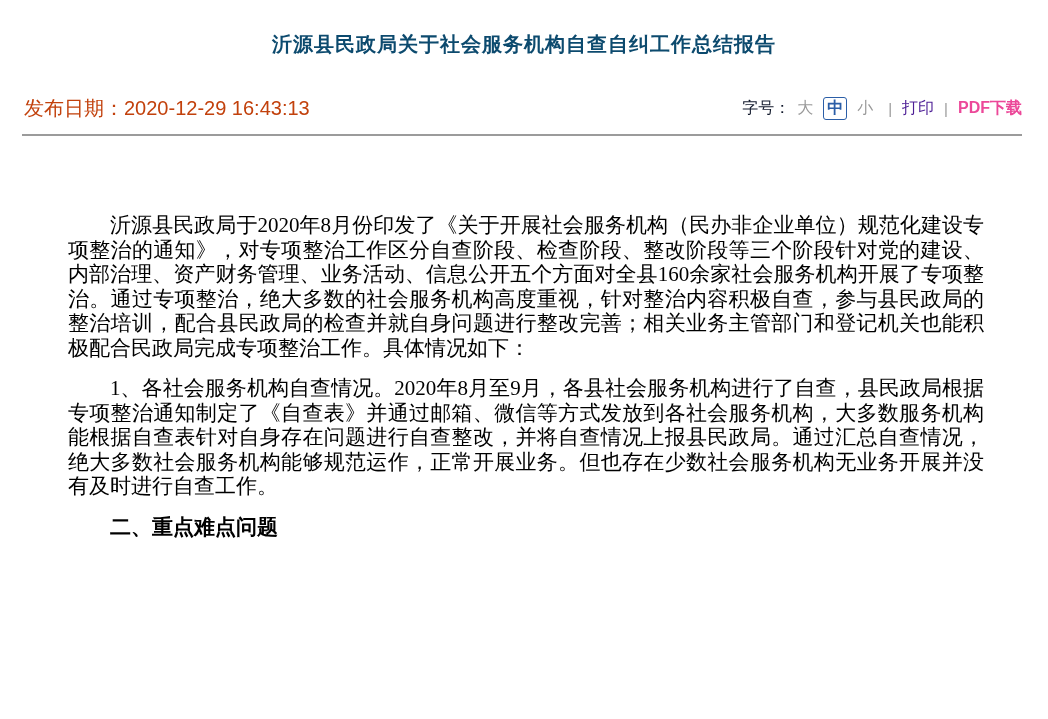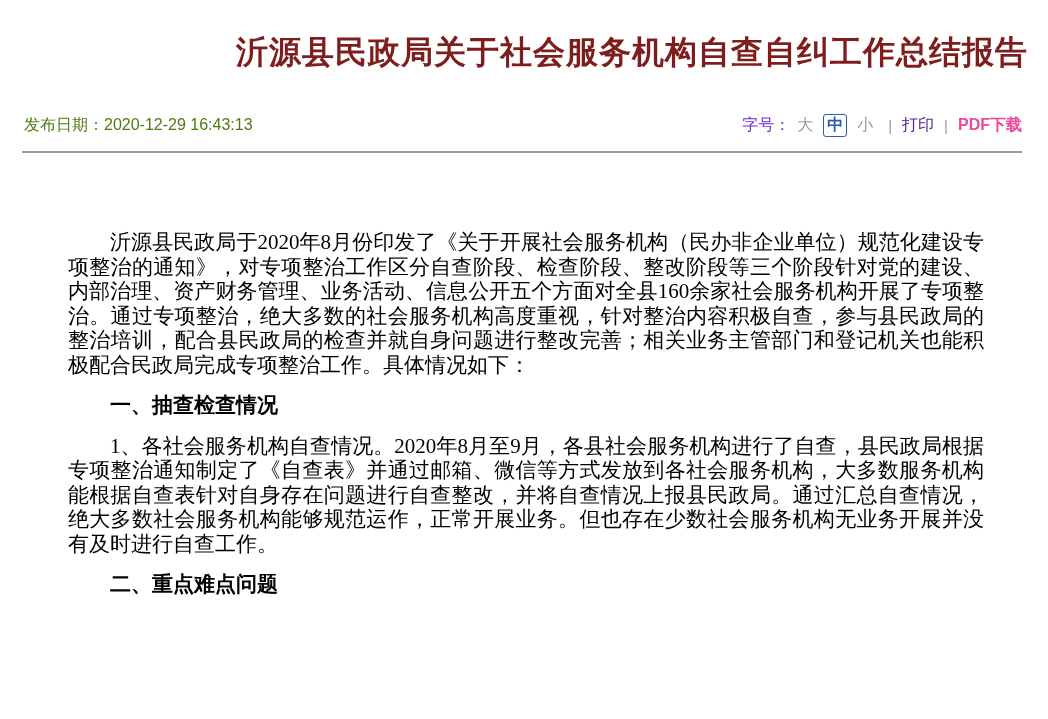--- a/index.html
+++ b/index.html
@@ -6,45 +6,45 @@
   html, body { margin: 0; padding: 0; }
   body {
     width: 1048px;
     height: 719px;
     background: #ffffff;
     overflow: hidden;
     font-family: "Liberation Sans", "DejaVu Sans", sans-serif;
   }
   .page-title {
     margin: 31px 20px 0 20px;
-    text-align: right;
-    font-size: 32px;
+    text-align: center;
+    font-size: 20px;
     font-weight: bold;
-    color: #7f1d1d;
+    color: #0c4a6e;
     letter-spacing: 1px;
     font-family: "Liberation Sans", "DejaVu Sans", sans-serif;
   }
   .meta-row {
     display: flex;
     justify-content: space-between;
     align-items: center;
     margin: 37px 26px 0 24px;
     height: 26px;
   }
   .publish-date {
-    font-size: 16px;
-    color: #4d7c0f;
+    font-size: 20px;
+    color: #c2410c;
     text-align: right;
   }
   .toolbar {
     display: flex;
     align-items: center;
     font-size: 16px;
   }
-  .size-label { color: #6d28d9; margin-right: 2px; }
+  .size-label { color: #0f172a; margin-right: 2px; }
   .size-option {
     color: #999;
     cursor: pointer;
     margin: 0 5px;
     text-decoration: none;
   }
   .size-option.selected {
     color: #2b5ea7;
     border: 1px solid #2b5ea7;
     border-radius: 3px;
@@ -99,16 +99,15 @@
     <span class="print-btn">打印</span>
     <span class="sep">|</span>
     <span class="pdf-btn">PDF下载</span>
   </div>
 </div>
 
 <div class="divider"></div>
 
 <div class="article">
     <p class="paragraph">沂源县民政局于2020年8月份印发了《关于开展社会服务机构（民办非企业单位）规范化建设专项整治的通知》，对专项整治工作区分自查阶段、检查阶段、整改阶段等三个阶段针对党的建设、内部治理、资产财务管理、业务活动、信息公开五个方面对全县160余家社会服务机构开展了专项整治。通过专项整治，绝大多数的社会服务机构高度重视，针对整治内容积极自查，参与县民政局的整治培训，配合县民政局的检查并就自身问题进行整改完善；相关业务主管部门和登记机关也能积极配合民政局完成专项整治工作。具体情况如下：</p>
-    <p class="heading">一、抽查检查情况</p>
     <p class="paragraph">1、各社会服务机构自查情况。2020年8月至9月，各县社会服务机构进行了自查，县民政局根据专项整治通知制定了《自查表》并通过邮箱、微信等方式发放到各社会服务机构，大多数服务机构能根据自查表针对自身存在问题进行自查整改，并将自查情况上报县民政局。通过汇总自查情况，绝大多数社会服务机构能够规范运作，正常开展业务。但也存在少数社会服务机构无业务开展并没有及时进行自查工作。</p>
     <p class="heading">二、重点难点问题</p>
   </div>
 
 </body></html>

